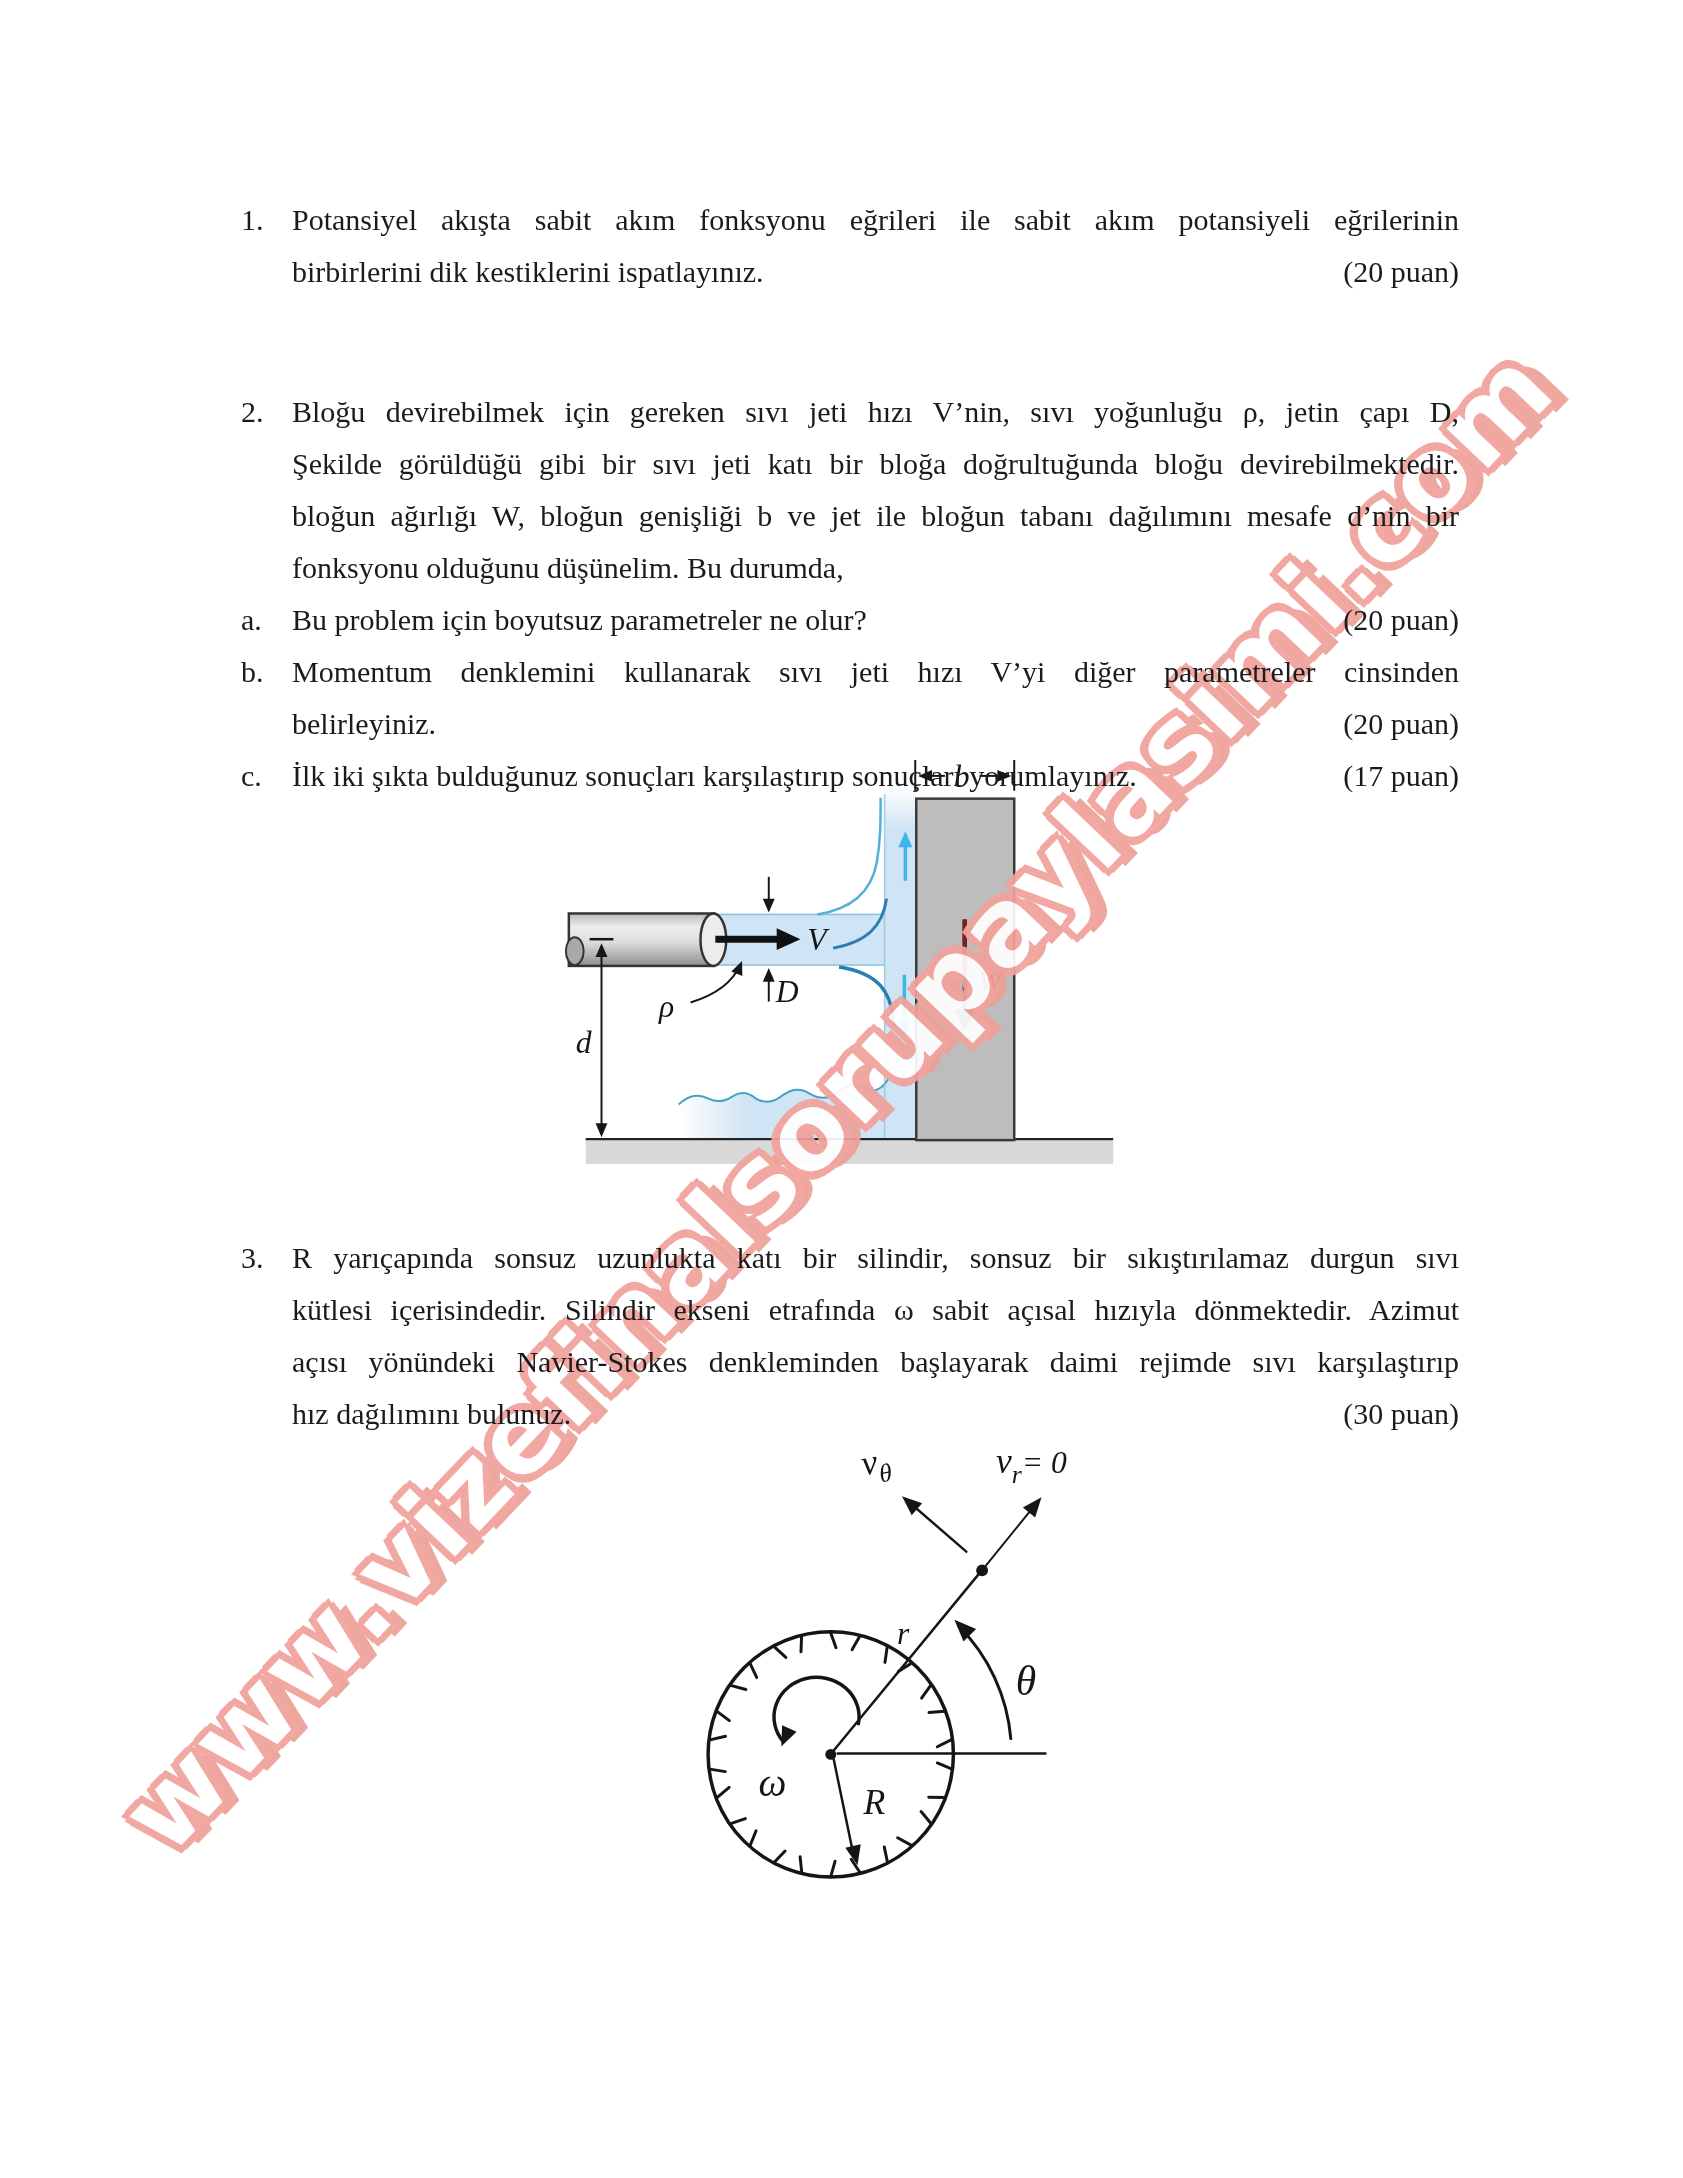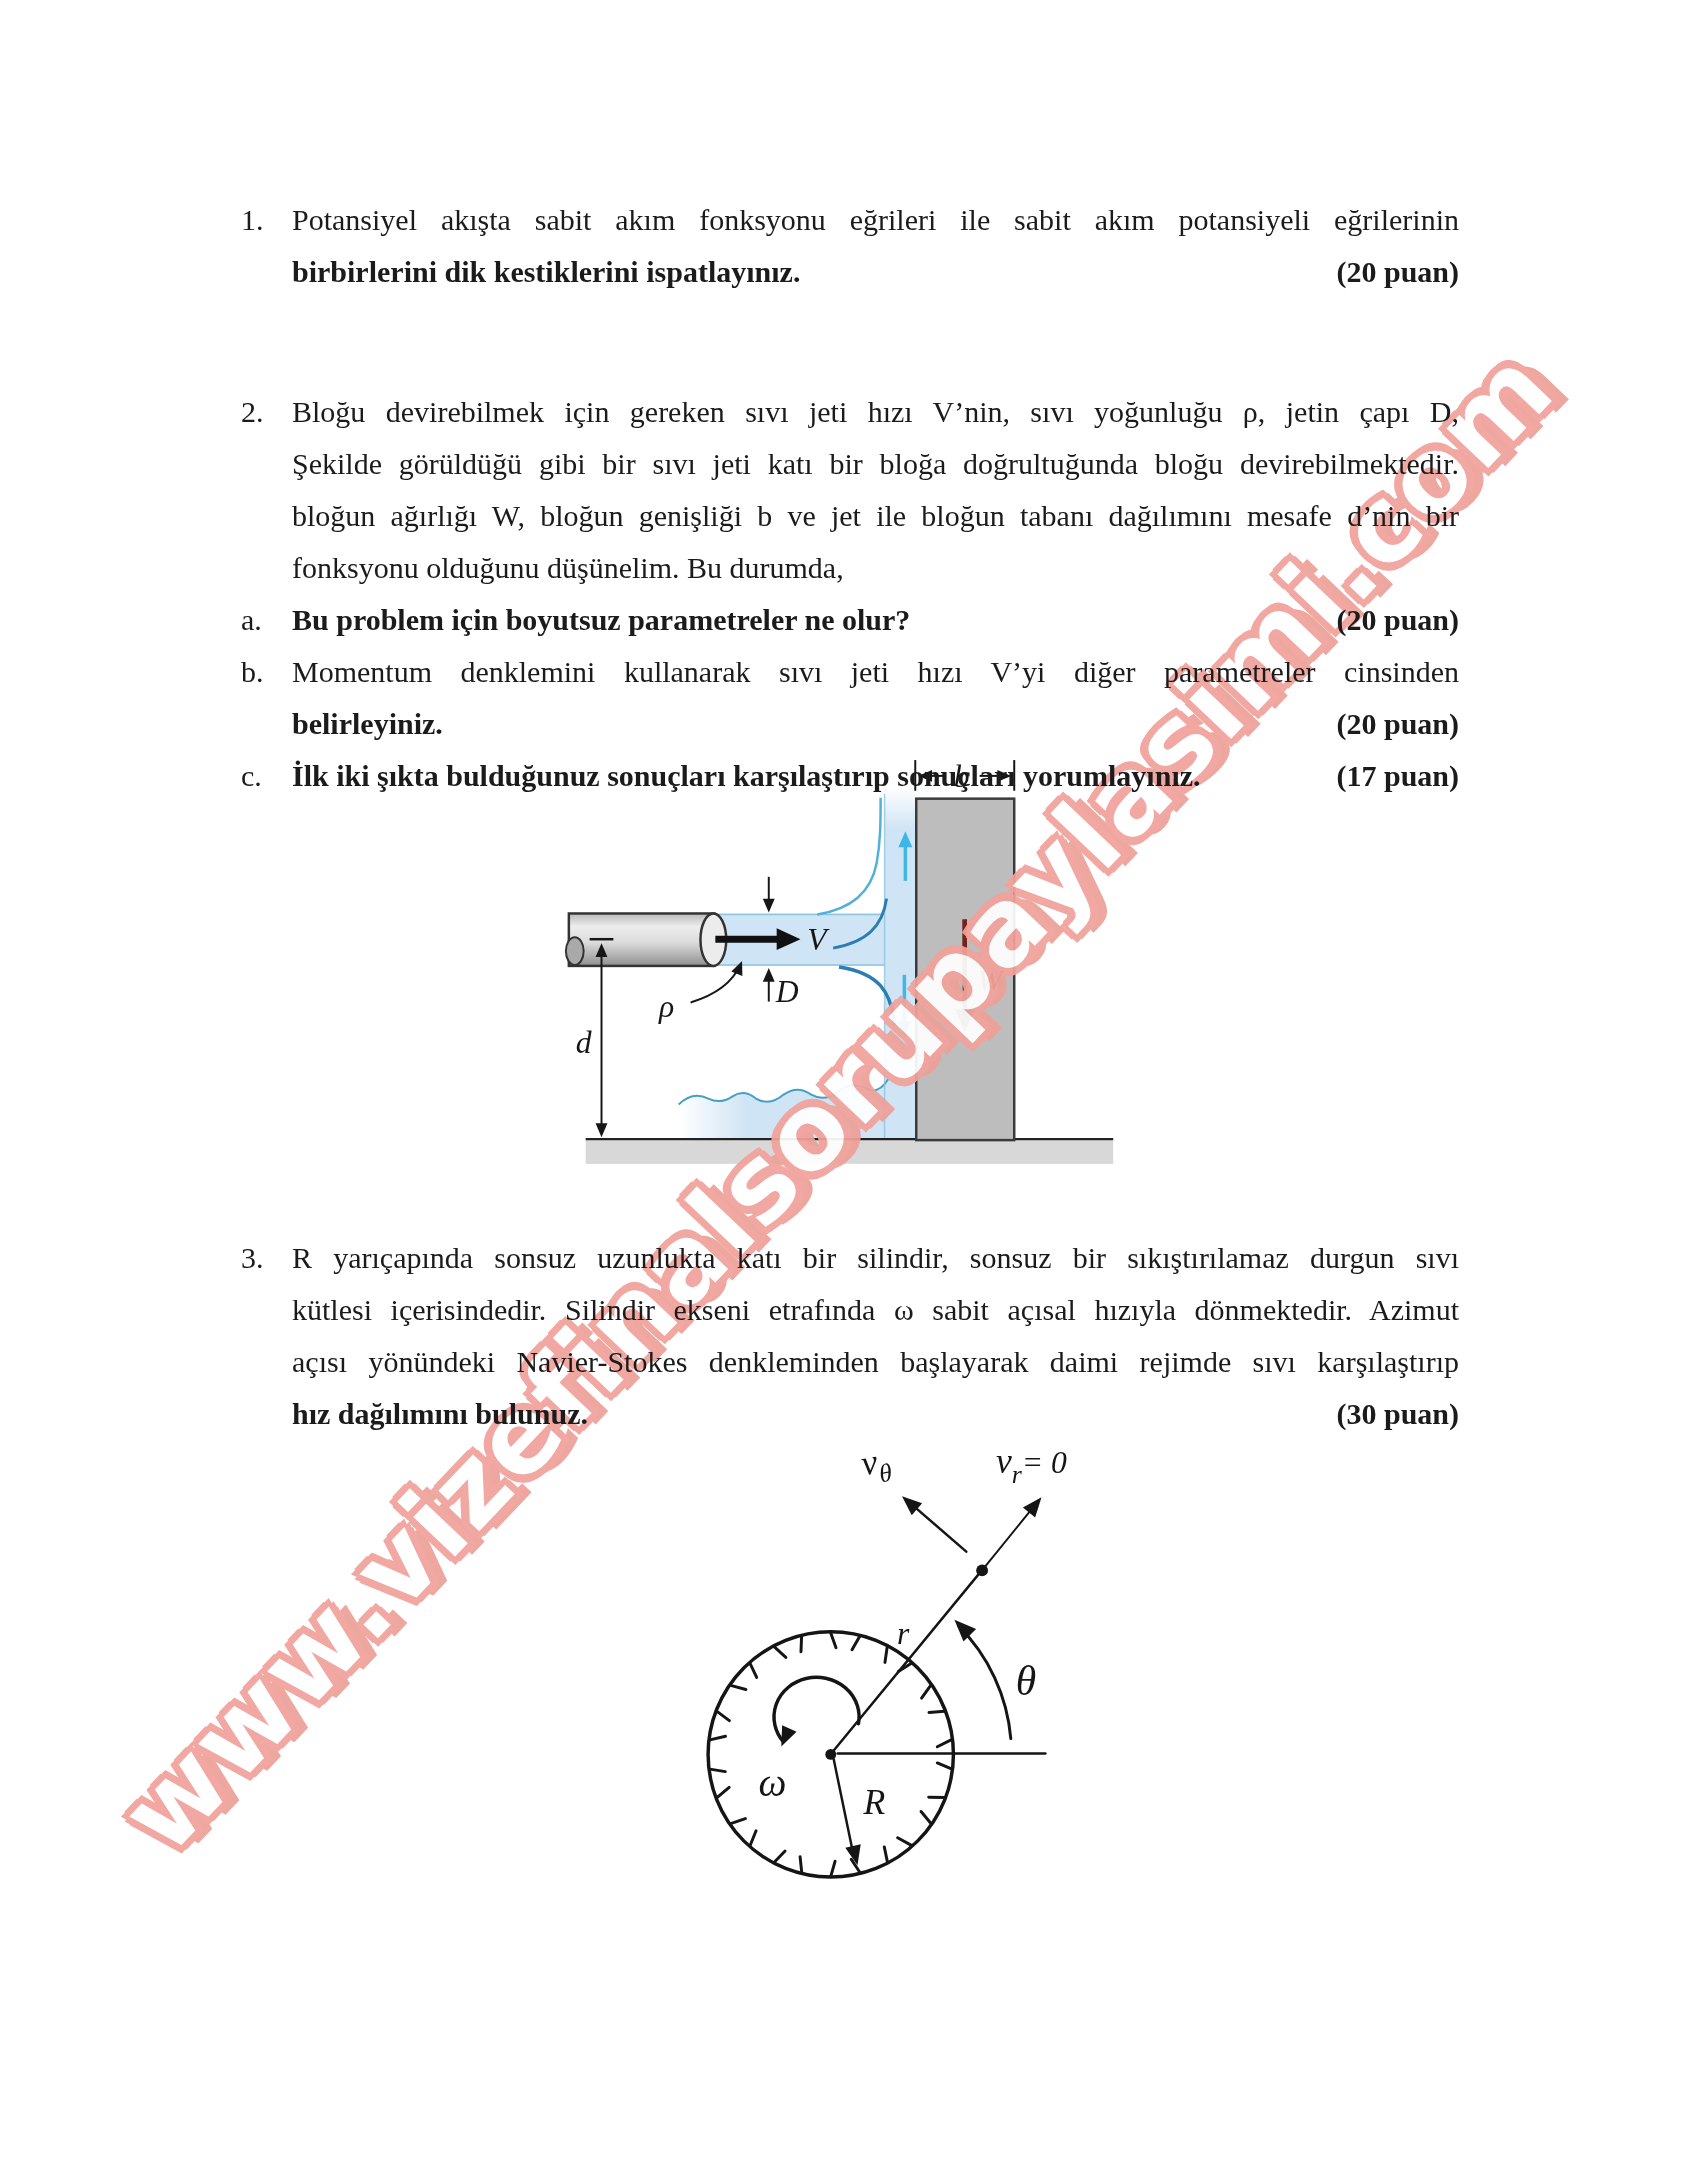--- a/index.html
+++ b/index.html
@@ -18,21 +18,21 @@
       6px 6px 0 #f2a29b,-6px -6px 0 #f2a29b,6px -6px 0 #f2a29b,-6px 6px 0 #f2a29b,
       0 7px 0 #f2a29b,0 -7px 0 #f2a29b,7px 0 0 #f2a29b,-7px 0 0 #f2a29b,
       13px 11px 0 #eda198;
   }
   .layer-text{position:absolute;inset:0;z-index:10;}
   .q{position:absolute;left:241px;width:1218px;font-size:30px;line-height:52px;}
   .row{display:flex;align-items:flex-start;}
   .num{width:51px;flex:none;}
   .qbody{flex:1;min-width:0;}
   .jline{text-align:justify;text-align-last:justify;}
-  .lastline{display:flex;justify-content:space-between;font-weight:bold;}
+  .lastline{display:flex;justify-content:space-between;}
   .pts{white-space:nowrap;}
   svg{position:absolute;overflow:visible;}
   svg text{font-family:"Liberation Serif", serif;}
 </style>
 </head>
 <body>
 
 <div class="layer-figs">
 
   <svg style="left:554px;top:745px;" width="579" height="428" viewBox="560 753 585 432">

